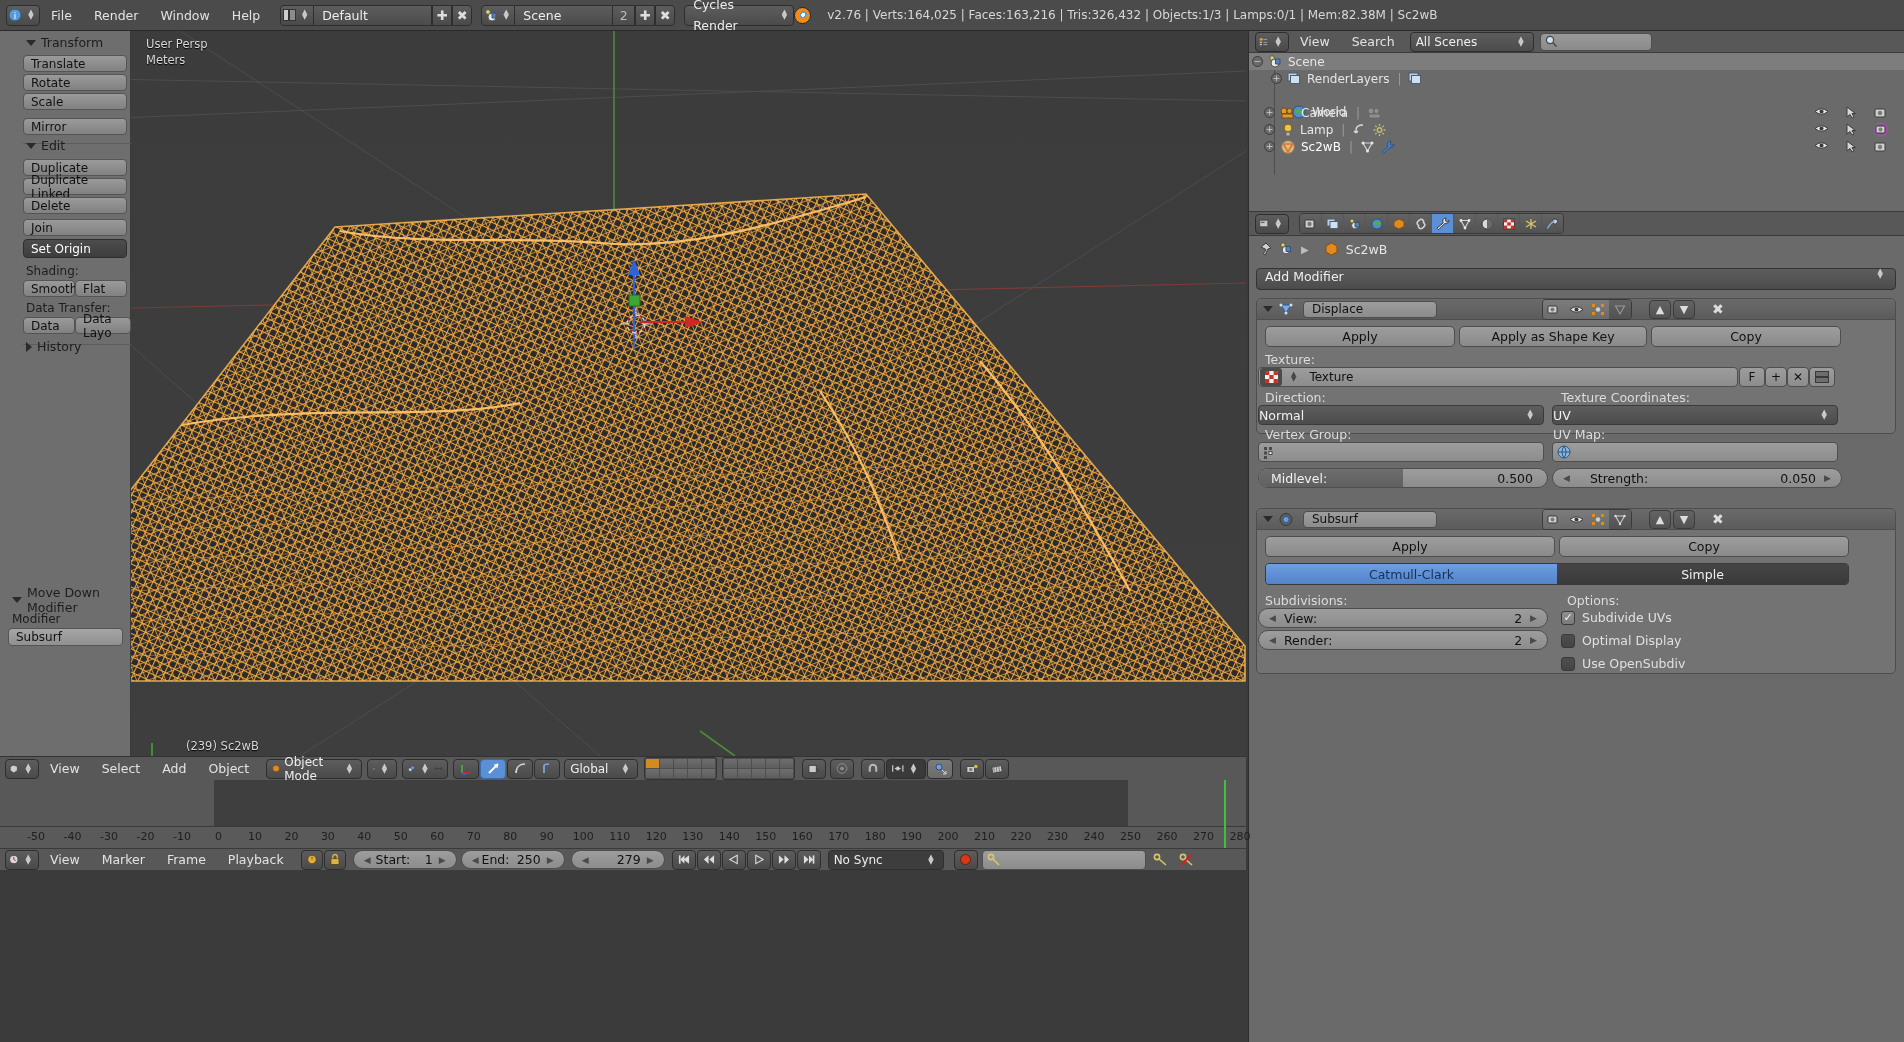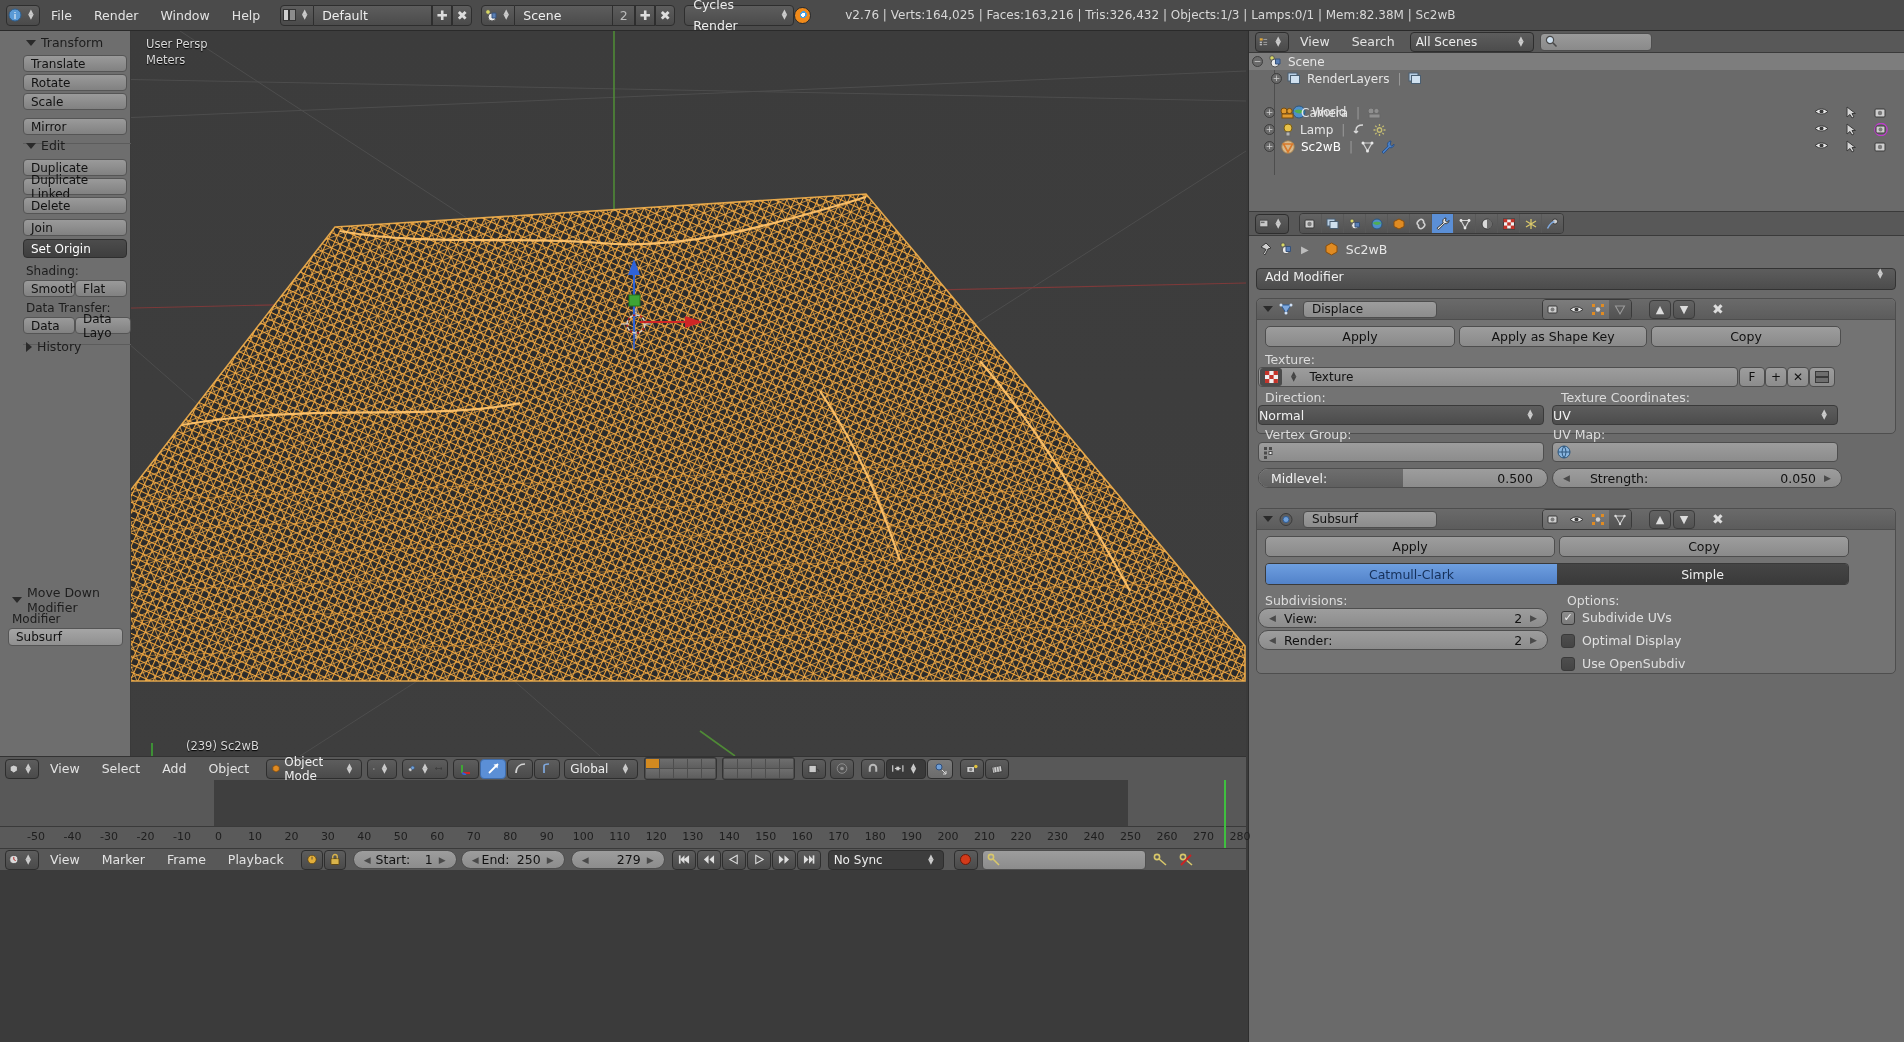--- a/index.html
+++ b/index.html
@@ -16,21 +16,21 @@
   .tb-sep { width:9px; }
   .combo { height:21px; background:linear-gradient(#5d5d5d,#4b4b4b); border:1px solid #2e2e2e; border-radius:4px;
     display:flex; align-items:center; color:#eee; font-size:12.5px; }
   .combo .lbl { padding:0 8px; line-height:21px; }
   .grp { display:flex; align-items:center; }
   .sqbtn { width:20px; height:21px; background:linear-gradient(#5d5d5d,#4a4a4a); border:1px solid #2e2e2e;
     display:flex; align-items:center; justify-content:center; font-size:13px; color:#ddd; }
   .sqbtn:first-child { border-radius:4px 0 0 4px; }
   .sqbtn:last-child { border-radius:0 4px 4px 0; }
   .updown { display:inline-flex; flex-direction:column; line-height:5px; font-size:7px; color:#ccc; padding:0 4px; }
-  .statusline { color:#d8d8d8; font-size:12px; margin-left:28px; white-space:nowrap; }
+  .statusline { color:#d8d8d8; font-size:12px; margin-left:10px; white-space:nowrap; }
   .blender-logo { width:17px;height:17px;border-radius:50%;
     background:radial-gradient(circle at 55% 45%, #fff 0 17%, #4a9edd 17% 30%, #f08a1a 30% 100%);
     border:1px solid #2a2a2a; display:inline-block; vertical-align:-4px; margin-right:6px; }
 
   
   .viewport { position:absolute; left:0; top:31px; width:1246px; height:725px; background:#3e3e3e; overflow:hidden; }
   .vp-canvas { position:absolute; inset:0; background:
      linear-gradient(180deg,#3c3c3c 0%,#3e3e3e 100%); }
   .vp-text { position:absolute; font-size:11.5px; color:#d8d8d8; text-shadow:0 1px 1px #000; }
 

